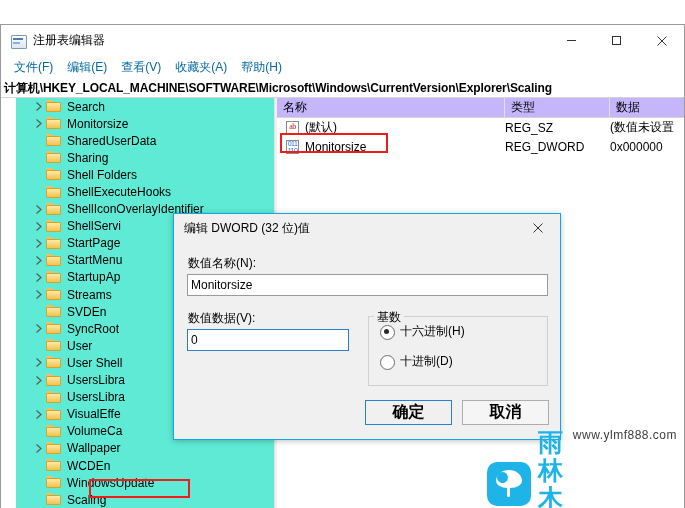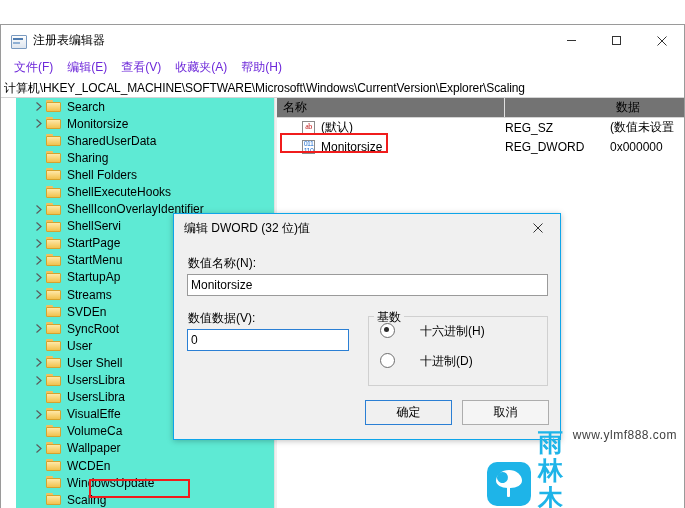--- a/index.html
+++ b/index.html
@@ -84,33 +84,34 @@
     background: #ffffff;
     display: flex;
     align-items: center;
     padding-left: 6px;
     box-sizing: border-box;
   }
   .menu-item {
     font-size: 12px;
     padding: 2px 7px;
     white-space: nowrap;
-    color: #6d28d9;
+    color: #0369a1;
   }
   
   .addressbar {
     position: absolute;
     left: 0; top: 54px;
     width: 683px;
     height: 19px;
     background: #ffffff;
     border-bottom: 1px solid #d4d4d4;
     display: flex;
     align-items: center;
     box-sizing: border-box;
+    font-weight: bold;
   }
   .addressbar .path {
     font-size: 12px;
     padding-left: 3px;
     white-space: nowrap;
     letter-spacing: -0.1px;
   }
   
   .body-area {
     position: absolute;
@@ -233,21 +234,21 @@
     width: 407px;
     height: 433px;
     background: #ffffff;
     overflow: hidden;
   }
   .list-header {
     position: absolute;
     left: 0; top: 0;
     width: 407px;
     height: 20px;
-    background: #737373;
+    background: #c4b5fd;
     border-bottom: 1px solid #d4d4d4;
     box-sizing: border-box;
   }
   .col-head {
     position: absolute;
     top: 0;
     height: 19px;
     display: flex;
     align-items: center;
     font-size: 12px;
@@ -259,21 +260,20 @@
   .list-rows {
     position: absolute;
     left: 0; top: 20px;
     width: 407px;
   }
   .list-row {
     height: 19px;
     display: flex;
     align-items: center;
     position: relative;
-    padding-left: 16px;
   }
   .val-icon {
     width: 15px; height: 14px;
     margin-left: 8px;
     margin-right: 5px;
     flex: none;
     position: relative;
   }
   .val-icon .vi-page {
     position: absolute; left: 1px; top: 0px;
@@ -386,24 +386,23 @@
   .group-title {
     position: absolute;
     background: #f0f0f0;
     font-size: 12px;
     padding: 0 3px;
     white-space: nowrap;
   }
   .radio-row {
     position: absolute;
     display: flex;
-    align-items: flex-start;
+    align-items: flex-end;
     font-size: 12px;
     white-space: nowrap;
-    gap: 20px;
   }
   .radio {
     width: 13px; height: 13px;
     border-radius: 50%;
     border: 1px solid #6d6d6d;
     background: #ffffff;
     margin-right: 5px;
     position: relative;
     flex: none;
   }
@@ -414,24 +413,25 @@
     width: 5px; height: 5px;
     border-radius: 50%;
     background: #2a2a2a;
   }
   .dlg-btn {
     position: absolute;
     height: 25px;
     background: #f5f5f5;
     border: 1px solid #adadad;
     box-sizing: border-box;
-    font-size: 12px;
+    font-size: 16px;
     display: flex;
     align-items: center;
     justify-content: center;
+    font-weight: bold;
   }
   .dlg-btn.primary {
     border: 1px solid #2a7fd4;
     background: #f0f0f0;
   }
   
   .watermark {
     position: absolute;
     right: 7px;
     bottom: 18px;
@@ -810,20 +810,21 @@
           <svg width="6" height="8" viewBox="0 0 6 8">
               <path d="M0 0 L6 4 L0 8 Z" fill="#5a5a5a"></path>
             </svg>
         </div>
       </div>
     </div>
 
     <div class="right-pane">
       <div class="list-header">
         <div class="col-head" style="left:0;width:228px;">名称</div>
+        <div class="col-head" style="left:228px;width:105px;">类型</div>
         <div class="col-head" style="left:333px;width:74px;border-right:none;">数据</div>
       </div>
 
       <div class="list-rows" id="value-rows">
           <div class="list-row">
             <span class="val-icon ab">
               <span class="vi-page"></span>
               <span class="vi-txt">ab</span>
             </span>
             <span class="cell-name">(默认)</span>

